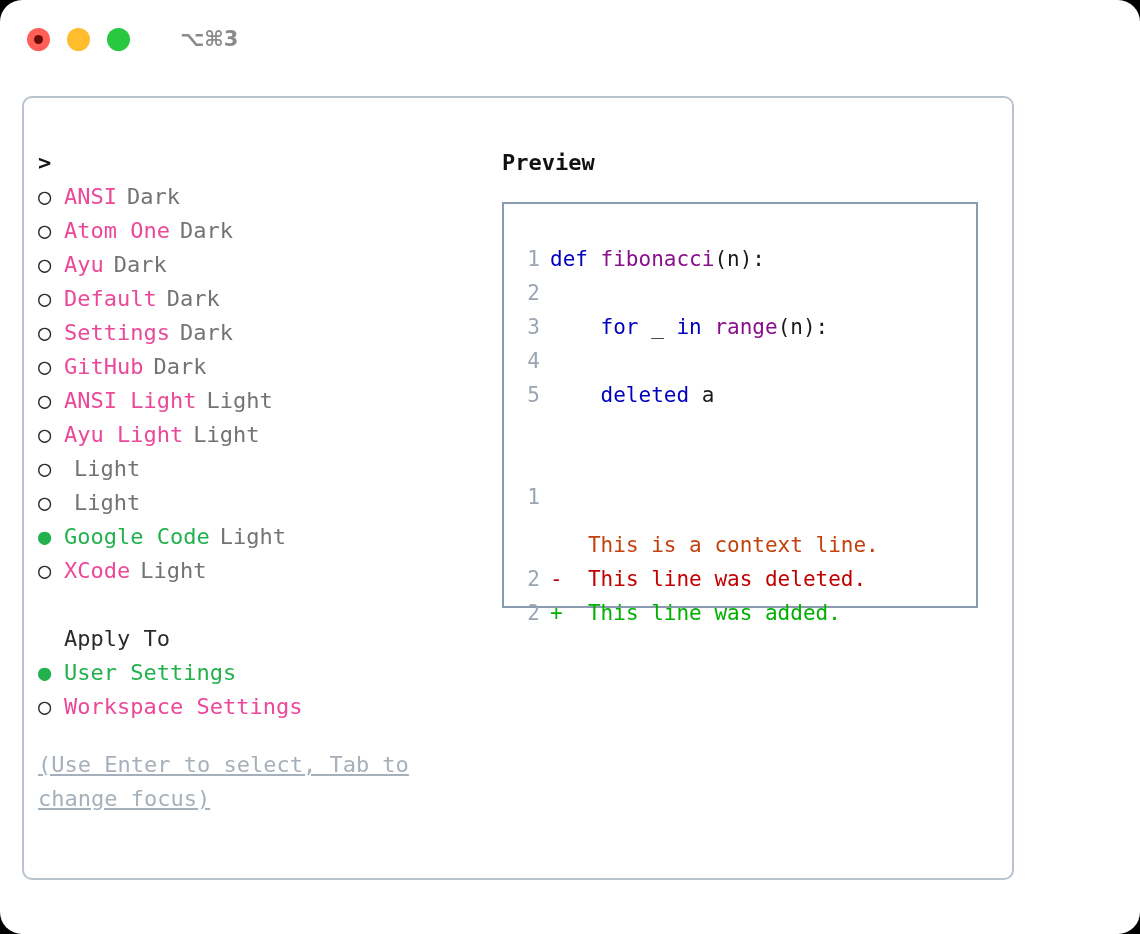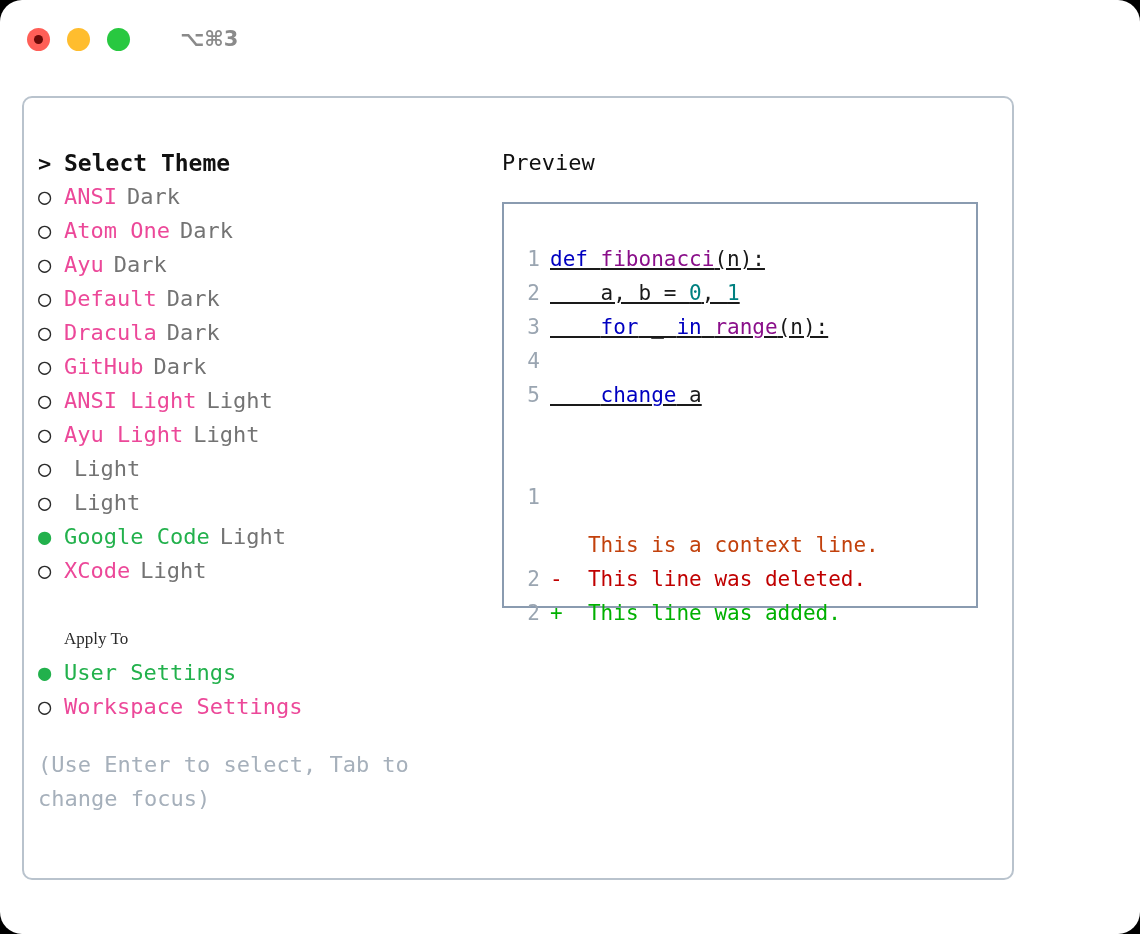--- a/index.html
+++ b/index.html
@@ -127,43 +127,43 @@
   }
   .label.selected {
     color: #22b14c;
   }
   .tag {
     color: #737373;
     margin-left: 10px;
   }
   .group-title {
     color: #2b2b2b;
-    font-size: 17px;
-    font-family: Liberation Serif, serif;
+    font-size: 22px;
   }
   .spacer-row { height: 34px; }
   .hint {
     margin-top: 24px;
     font-size: 22px;
     line-height: 34px;
     color: #a6b0bb;
     width: 412px;
+    text-decoration: underline;
   }
 
   
   .right-col {
     position: absolute;
     left: 478px;
     top: 48px;
     width: 500px;
   }
   .preview-title {
     font-size: 22px;
     color: #111111;
-    font-weight: normal;
+    font-weight: bold;
     line-height: 34px;
     margin-bottom: 22px;
   }
   .preview-box {
     width: 476px;
     height: 406px;
     border: 2px solid #8a9bb0;
     box-sizing: border-box;
     background: #ffffff;
     padding: 38px 0 0 0;
@@ -175,21 +175,21 @@
     white-space: pre;
   }
   .gutter {
     width: 46px;
     flex: 0 0 46px;
     text-align: right;
     color: #9aa5b1;
     padding-right: 10px;
     box-sizing: border-box;
   }
-  .code-text { color: #1a1a1a; text-decoration: underline; }
+  .code-text { color: #1a1a1a; }
   .blank-line { height: 34px; }
 
   .tok-kw   { color: #0000c0; }
   .tok-fn   { color: #8a0f8a; }
   .tok-num  { color: #008080; }
   .tok-pl   { color: #1a1a1a; }
   .diff-ctx { color: #c2410c; margin-top: 48px; }
   .diff-del { color: #c00000; }
   .diff-add { color: #00b000; }
 </style>
@@ -207,21 +207,20 @@
     <span class="shortcut">⌥⌘3</span>
   </div>
 
   <div class="panel">
     <div class="columns">
 
       <div class="left-col">
 
         <div class="row header-row">
           <span class="bullet">&gt;</span>
-          <span>Select Theme</span>
         </div>
 
         <div class="row">
           <span class="bullet">○</span>
           <span class="label">ANSI</span>
           <span class="tag">Dark</span>
         </div>
 
         <div class="row">
           <span class="bullet">○</span>
@@ -236,21 +235,21 @@
         </div>
 
         <div class="row">
           <span class="bullet">○</span>
           <span class="label">Default</span>
           <span class="tag">Dark</span>
         </div>
 
         <div class="row">
           <span class="bullet">○</span>
-          <span class="label">Dracula</span>
+          <span class="label">Settings</span>
           <span class="tag">Dark</span>
         </div>
 
         <div class="row">
           <span class="bullet">○</span>
           <span class="label">GitHub</span>
           <span class="tag">Dark</span>
         </div>
 
         <div class="row">
@@ -317,35 +316,34 @@
 
         <div class="preview-box">
 
           <div class="code-line">
             <span class="gutter">1</span>
             <span class="code-text"><span class="tok-kw">def </span><span class="tok-fn">fibonacci</span><span class="tok-pl">(n):</span></span>
           </div>
 
           <div class="code-line">
             <span class="gutter">2</span>
-            <span class="code-text"><span class="tok-pl">    a, b = </span><span class="tok-num">0</span><span class="tok-pl">, </span><span class="tok-num">1</span></span>
           </div>
 
           <div class="code-line">
             <span class="gutter">3</span>
             <span class="code-text"><span class="tok-pl">    </span><span class="tok-kw">for</span><span class="tok-pl"> _ </span><span class="tok-kw">in</span><span class="tok-pl"> </span><span class="tok-fn">range</span><span class="tok-pl">(n):</span></span>
           </div>
 
           <div class="code-line">
             <span class="gutter">4</span>
           </div>
 
           <div class="code-line">
             <span class="gutter">5</span>
-            <span class="code-text"><span class="tok-pl">    </span><span class="tok-kw">change</span><span class="tok-pl"> a</span></span>
+            <span class="code-text"><span class="tok-pl">    </span><span class="tok-kw">deleted</span><span class="tok-pl"> a</span></span>
           </div>
 
           <div class="blank-line"></div>
           <div class="blank-line"></div>
 
           <div class="code-line">
             <span class="gutter">1</span>
             <span class="diff-ctx"> </span>
             <span class="diff-ctx">&nbsp;&nbsp;<span>This is a context line.</span></span>
           </div>

